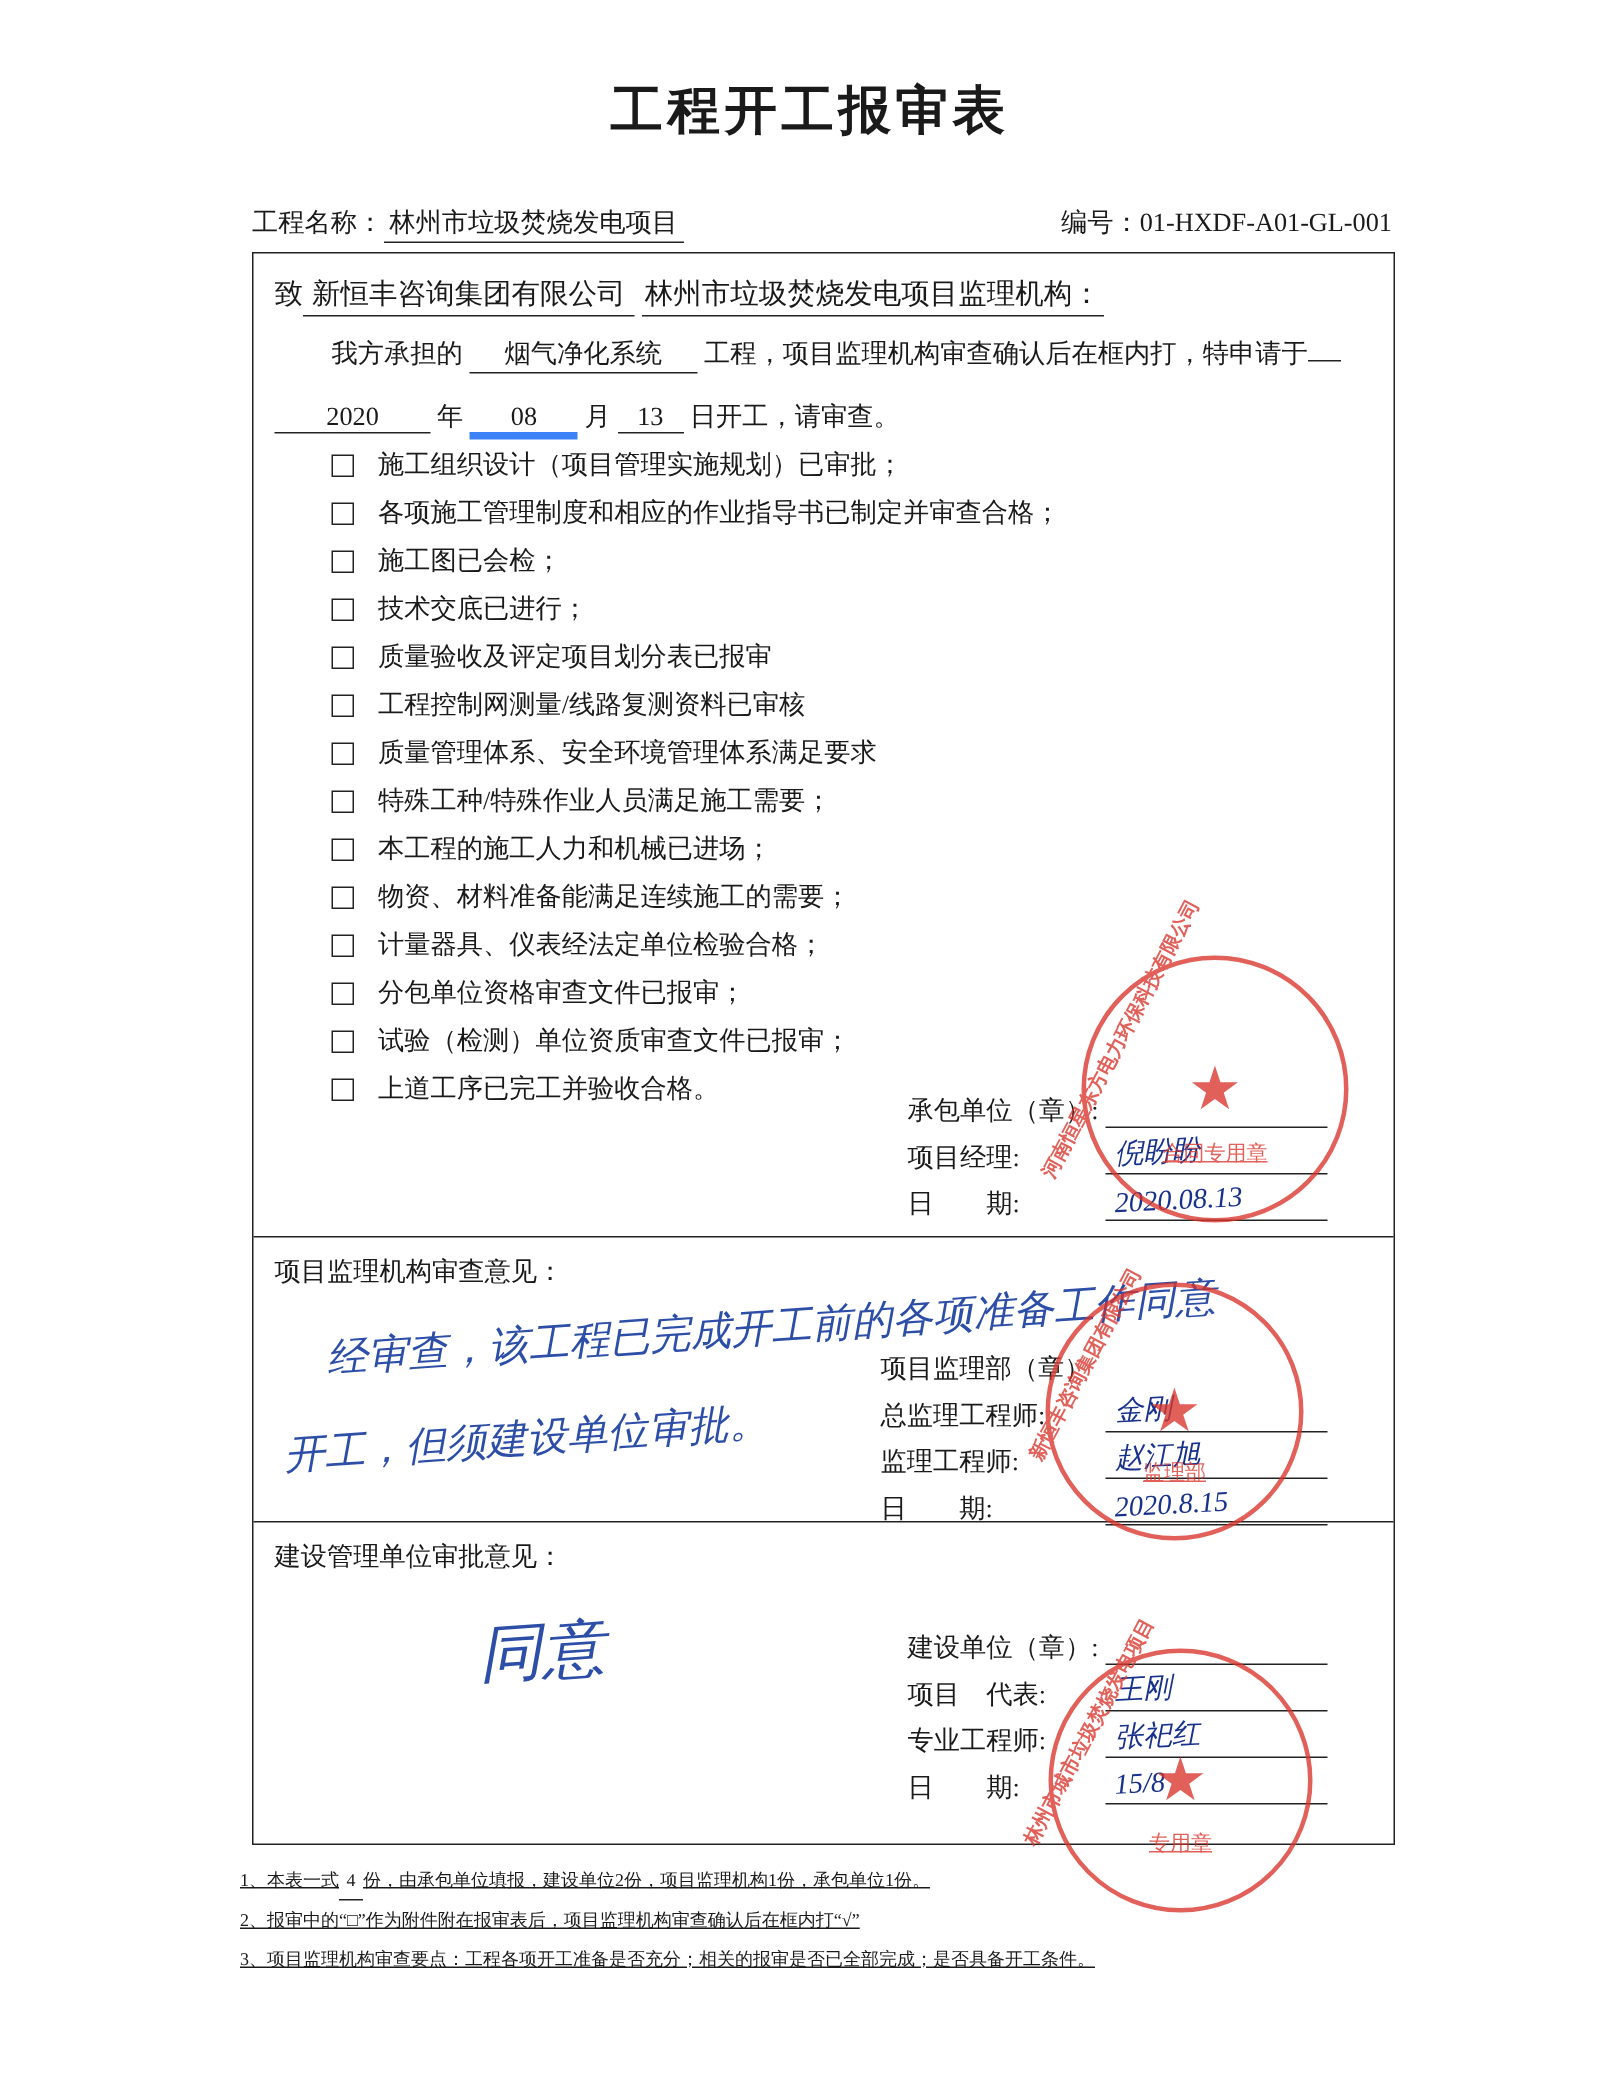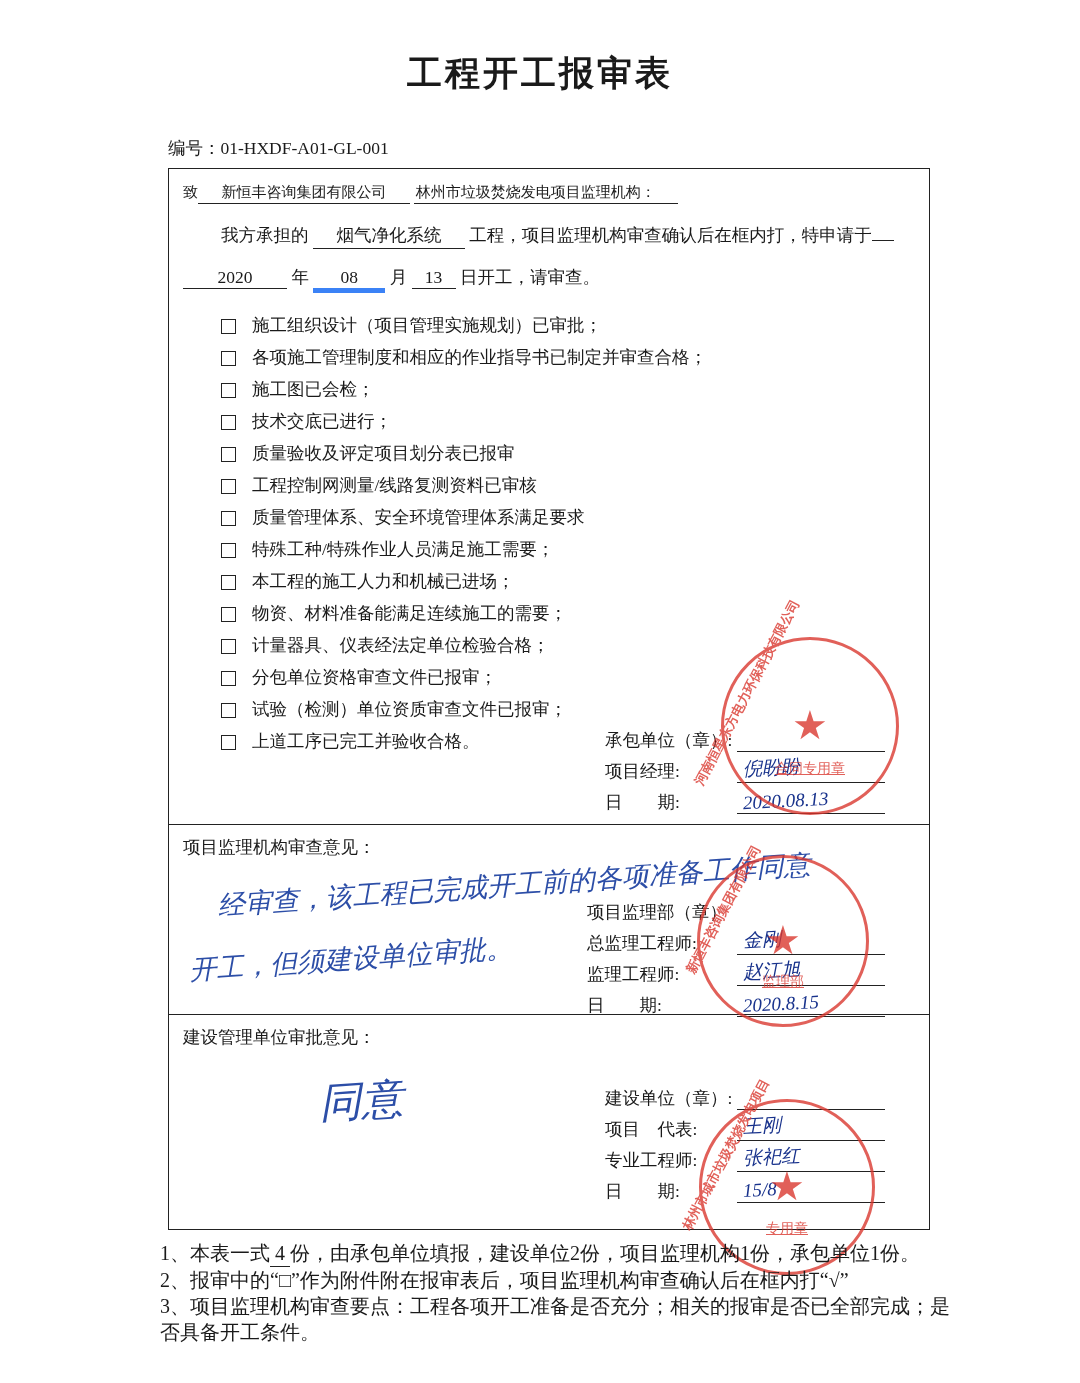--- a/index.html
+++ b/index.html
@@ -68,21 +68,21 @@
   }
   .sec-1 { top: 0; height: 656px; border-bottom: 1.4px solid #222; }
   .sec-2 { top: 656px; height: 190px; border-bottom: 1.4px solid #222; }
   .sec-3 { top: 846px; height: 216px; }
 
   .line-to {
     position: absolute;
     top: 14px;
     left: 14px;
     right: 16px;
-    font-size: 15px;
+    font-size: 19px;
     white-space: nowrap;
   }
   .line-to .fill {
     display: inline-block;
     border-bottom: 1px solid #222;
     min-width: 200px;
     text-align: center;
     padding: 0 6px 1px 6px;
   }
   .line-to .fill2 {
@@ -133,21 +133,21 @@
   }
   .para2 .b-day {
     display: inline-block;
     border-bottom: 1px solid #222;
     width: 44px;
     text-align: center;
   }
 
   .checklist {
     position: absolute;
-    top: 144px;
+    top: 128px;
     left: 52px;
     right: 20px;
   }
   .chk-item {
     display: flex;
     align-items: flex-start;
     height: 32px;
     font-size: 17.5px;
   }
   .chk-box {
@@ -204,22 +204,23 @@
     font-family: "Liberation Serif", serif;
     transform: rotate(-4deg);
     white-space: nowrap;
     opacity: 0.92;
   }
   .notes {
     position: absolute;
     top: 1240px;
     left: 160px;
     width: 790px;
-    font-size: 20px;
+    font-size: 12px;
     line-height: 26px;
+    text-decoration: underline;
   }
   .notes .n .u {
     display: inline-block;
     border-bottom: 1px solid #222;
     padding: 0 5px;
   }
 
   
   .seal {
     position: absolute;
@@ -262,20 +263,23 @@
   }
 </style>
 </head>
 <body>
 
 <div class="page">
 
   <div class="title">工程开工报审表</div>
 
   <div class="hdr-row">
+    <div class="hdr-left">
+      <span>工程名称：</span><span class="uline">林州市垃圾焚烧发电项目</span>
+    </div>
     <div class="hdr-right">
       <span>编号：</span><span>01-HXDF-A01-GL-001</span>
     </div>
   </div>
 
   <div class="table">
 
     <div class="sec sec-1">
 
       <div class="line-to">

